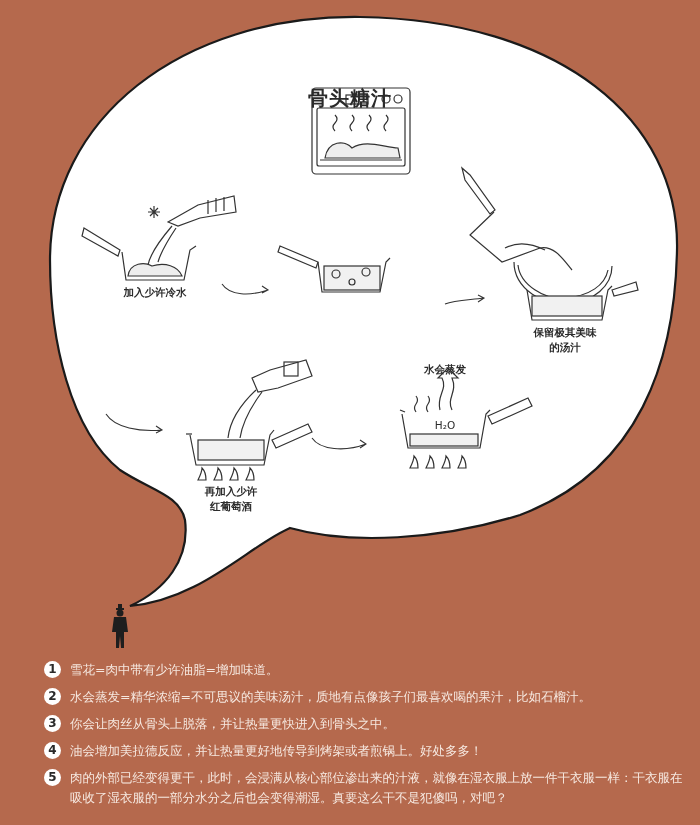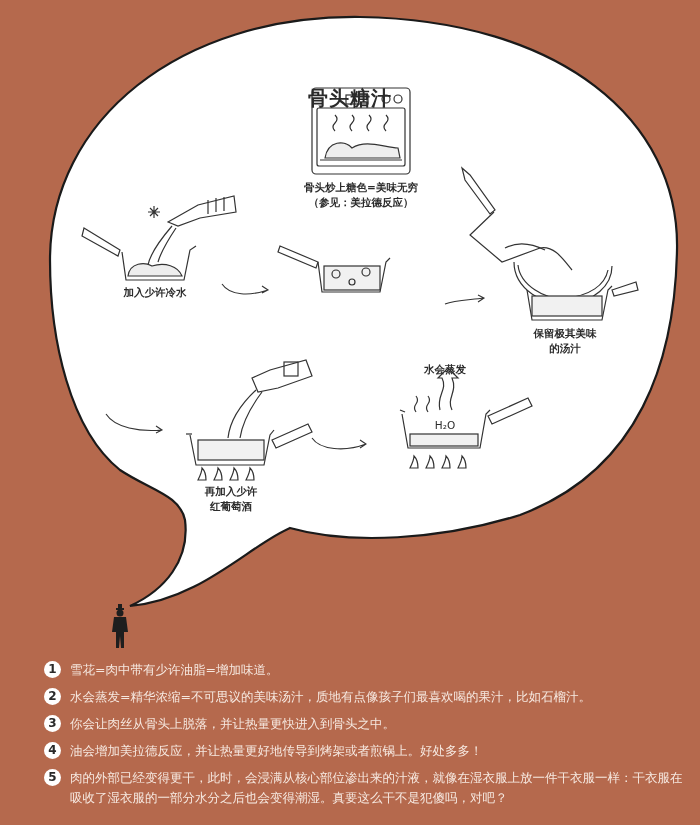--- a/index.html
+++ b/index.html
@@ -125,31 +125,27 @@
     <g fill="#1e1e1e">
       <rect x="116" y="608" width="8" height="2"></rect>
       <rect x="118" y="604" width="4" height="5"></rect>
       <circle cx="120" cy="613" r="3.5"></circle>
       <path d="M114 617 L 126 617 L 128 632 L 124 632 L 124 648 L 121 648 L 120 636 L 119 648 L 116 648 L 116 632 L 112 632 Z"></path>
     </g>
   </svg>
 
   <div class="title">骨头糖汁</div>
 
-  <div class="cap" style="left:290px; top:180px; width:142px;">
-    <div>骨头炒上糖色=美味无穷</div>
-    <div>（参见：美拉德反应）</div>
-  </div>
 
   <div class="cap" style="left:105px; top:285px; width:100px;">
     <div>加入少许冷水</div>
   </div>
 
 
-  <div class="cap" style="left:520px; top:326px; width:90px;">
+  <div class="cap" style="left:520px; top:326px; width:90px;font-family:Liberation Mono, monospace;">
     <div>保留极其美味</div>
     <div>的汤汁</div>
   </div>
 
   <div class="cap" style="left:186px; top:484px; width:90px;">
     <div>再加入少许</div>
     <div>红葡萄酒</div>
   </div>
 
   <div class="cap" style="left:410px; top:350px; width:70px;margin-top:12px;">水会蒸发</div>

